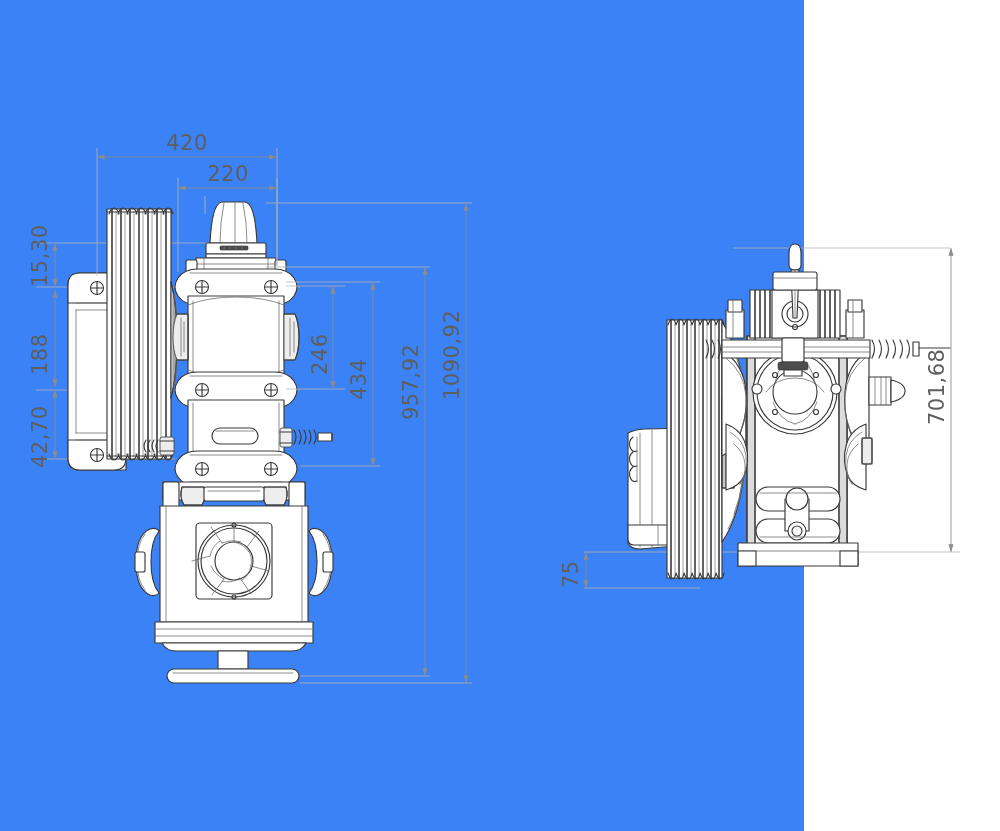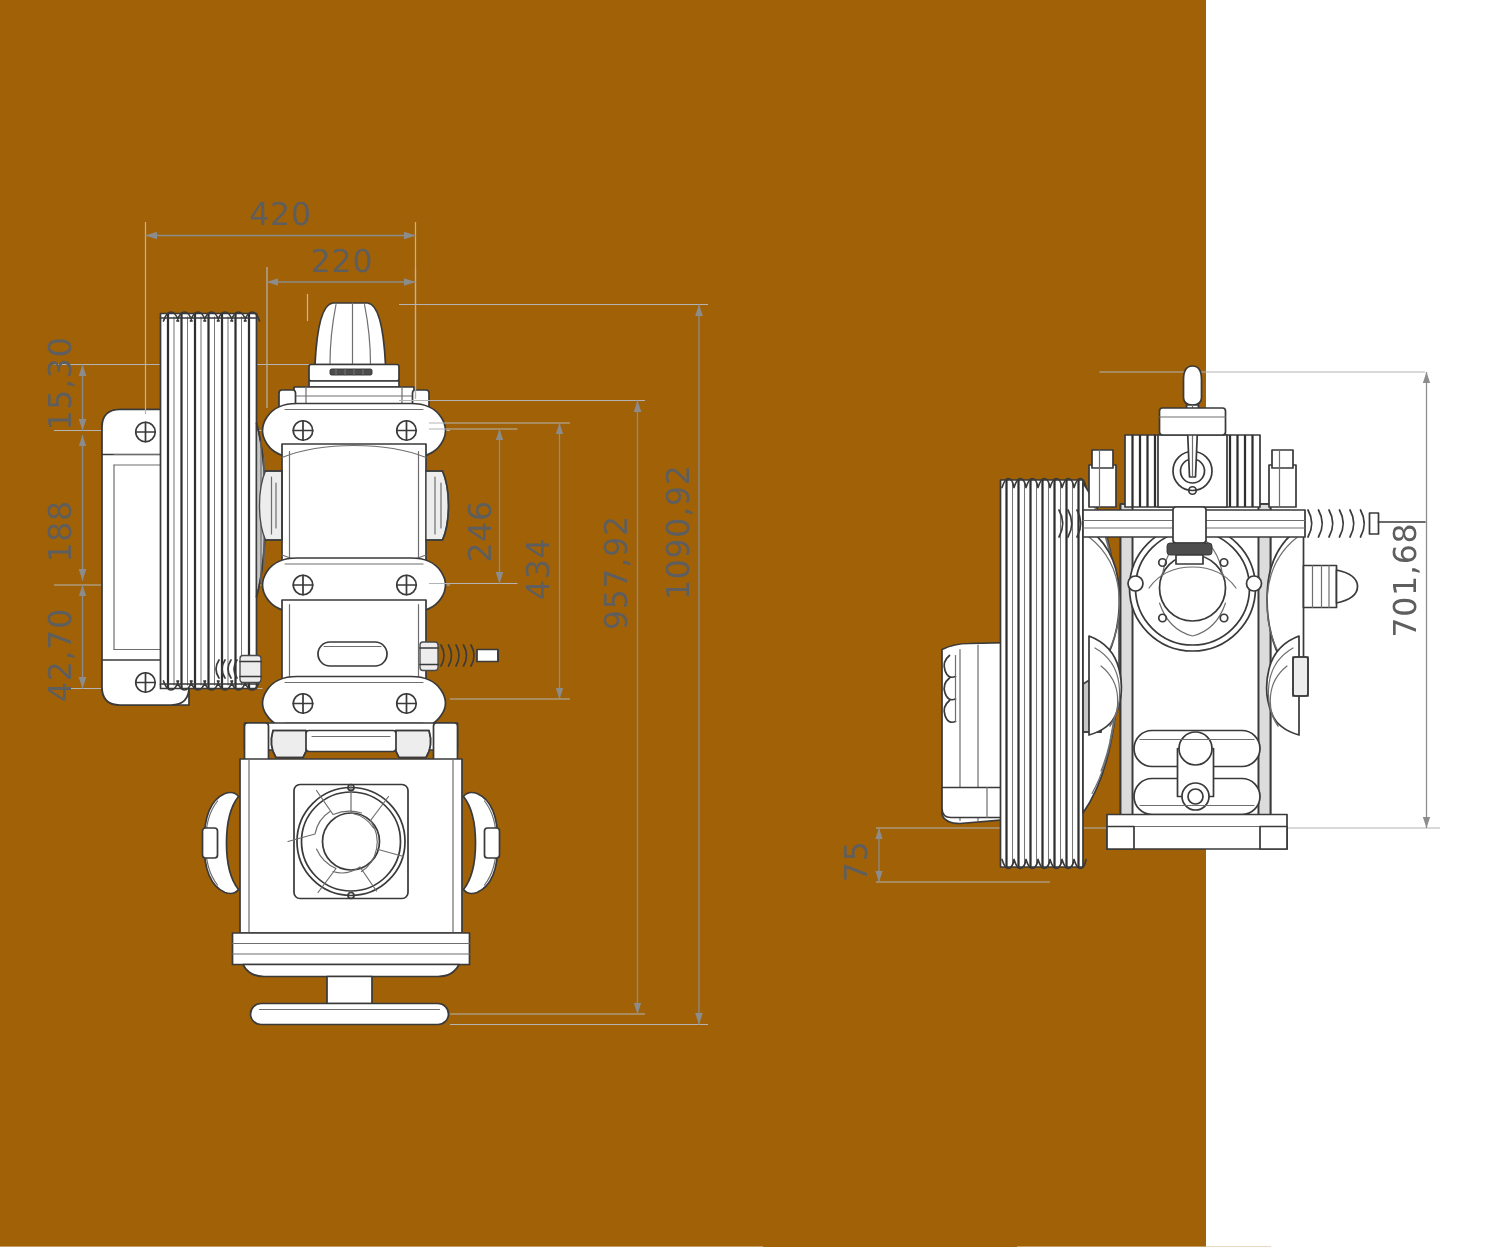--- a/index.html
+++ b/index.html
@@ -2,21 +2,21 @@
 <html><head>
 <meta charset="utf-8">
 <title>Technical Drawing</title>
 <style>
   html,body{margin:0;padding:0;background:#ffffff;}
   body{
     width:1000px;height:831px;
     font-family:"DejaVu Sans","Liberation Sans",sans-serif;
     overflow:hidden;position:relative;
   }
-  #sheet{position:absolute;left:0;top:0;width:804px;height:831px;background:#a16207;}
+  #sheet{position:absolute;left:0;top:0;width:804px;height:831px;background:#3b82f6;}
   svg.dwg{position:absolute;left:0;top:0;width:1000px;height:831px;display:block;}
 
   
   .obj      {fill:none;stroke:#3a3a3a;stroke-width:1.15;stroke-linejoin:round;stroke-linecap:round;}
   .obj-h    {fill:none;stroke:#6e6e6e;stroke-width:0.8;stroke-linejoin:round;stroke-linecap:round;}
   .obj-f    {fill:#ffffff;stroke:#3a3a3a;stroke-width:1.15;stroke-linejoin:round;stroke-linecap:round;}
   .fin      {fill:none;stroke:#2f2f2f;stroke-width:1.5;}
   .finlite  {fill:none;stroke:#777;stroke-width:0.7;}
   .dimline  {fill:none;stroke:#8c8c8c;stroke-width:0.85;}
   .extline  {fill:none;stroke:#b4b4b4;stroke-width:0.8;}

